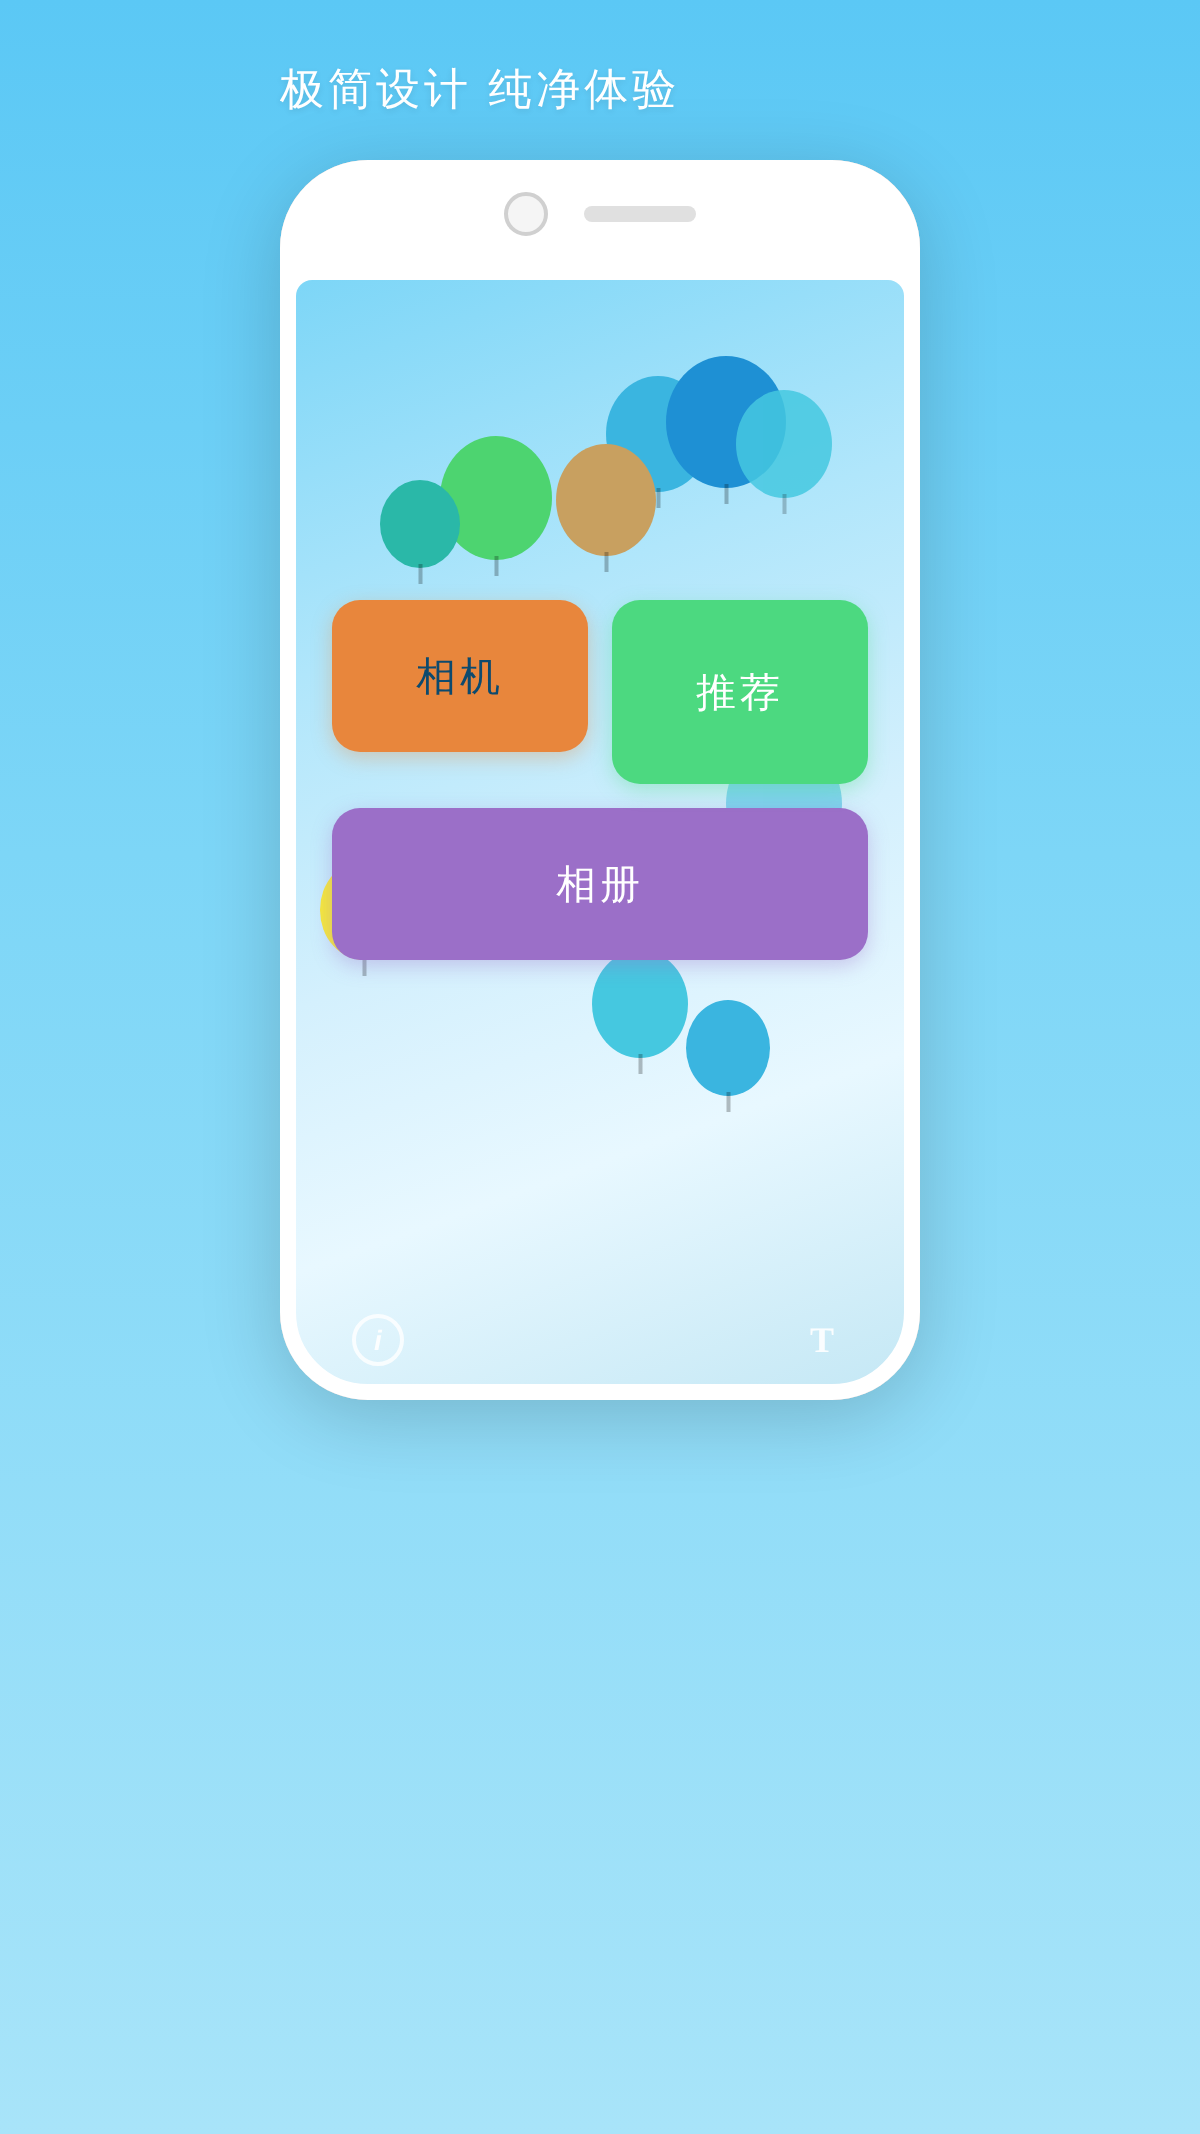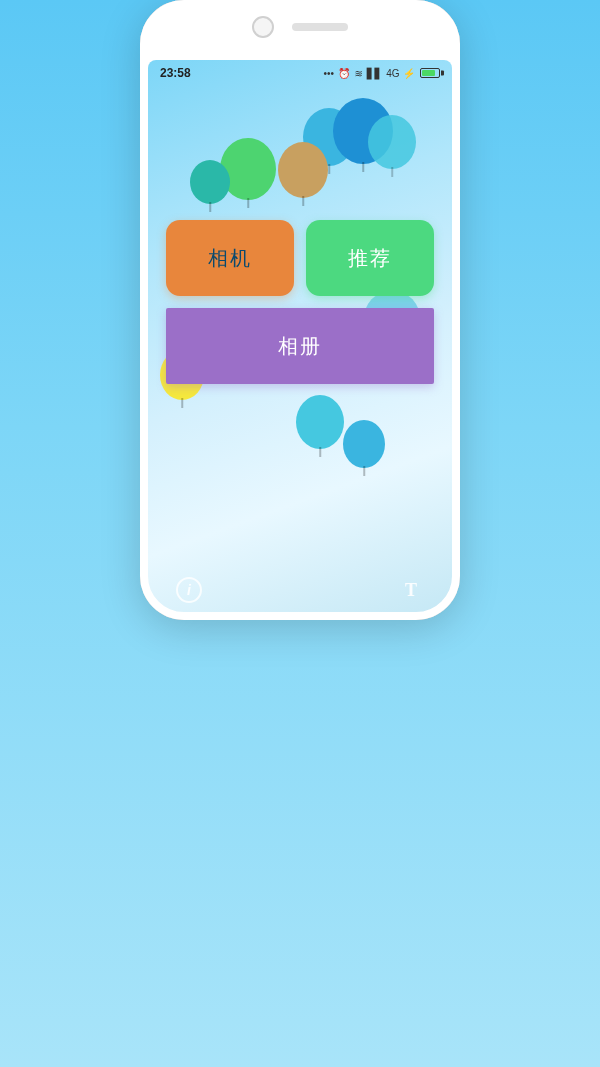--- a/index.html
+++ b/index.html
@@ -203,39 +203,39 @@
       color: #0c4a6e;
       font-size: 20px;
       font-weight: 500;
       letter-spacing: 2px;
       cursor: pointer;
       box-shadow: 0 3px 10px rgba(232,134,60,0.35);
     }
 
     .btn-recommend {
       flex: 1;
-      height: 76px;
+      height: 92px;
       background: #4cd980;
       border-radius: 14px;
       display: flex;
       align-items: center;
       justify-content: center;
       color: white;
       font-size: 20px;
       font-weight: 500;
       letter-spacing: 2px;
       cursor: pointer;
       box-shadow: 0 3px 10px rgba(76,217,128,0.35);
     }
 
     .btn-album {
       width: 100%;
       height: 76px;
       background: #9b6fc8;
-      border-radius: 2px;
+      border-radius: 14px;
       display: flex;
       align-items: center;
       justify-content: center;
       color: white;
       font-size: 20px;
       font-weight: 500;
       letter-spacing: 2px;
       cursor: pointer;
       box-shadow: 0 3px 10px rgba(155,111,200,0.35);
     }
@@ -279,47 +279,34 @@
       font-weight: bold;
       font-family: serif;
       cursor: pointer;
     }
   </style>
 </head>
 <body>
 
 <div>
 
+  <div class="top-tagline">极简设计   纯净体验</div>
 
   <div class="phone-wrapper">
 
     <div class="phone-frame">
       <div class="phone-border"></div>
 
       <div class="phone-top-elements">
         <div class="phone-camera"></div>
         <div class="phone-speaker"></div>
       </div>
 
       <div class="screen">
 
-        <div class="status-bar">
-          <span class="status-time">23:58</span>
-          <div class="status-icons">
-            <span>•••</span>
-            <span>⏰</span>
-            <span>≋</span>
-            <span>▋▋</span>
-            <span>4G</span>
-            <span>⚡</span>
-            <div class="battery-icon">
-              <div class="battery-fill"></div>
-            </div>
-          </div>
-        </div>
 
         <div class="balloon b1"></div>
         <div class="balloon b2"></div>
         <div class="balloon b3"></div>
         <div class="balloon b4"></div>
         <div class="balloon b5"></div>
         <div class="balloon b6"></div>
         <div class="balloon b7"></div>
         <div class="balloon b8"></div>
         <div class="balloon b9"></div>

